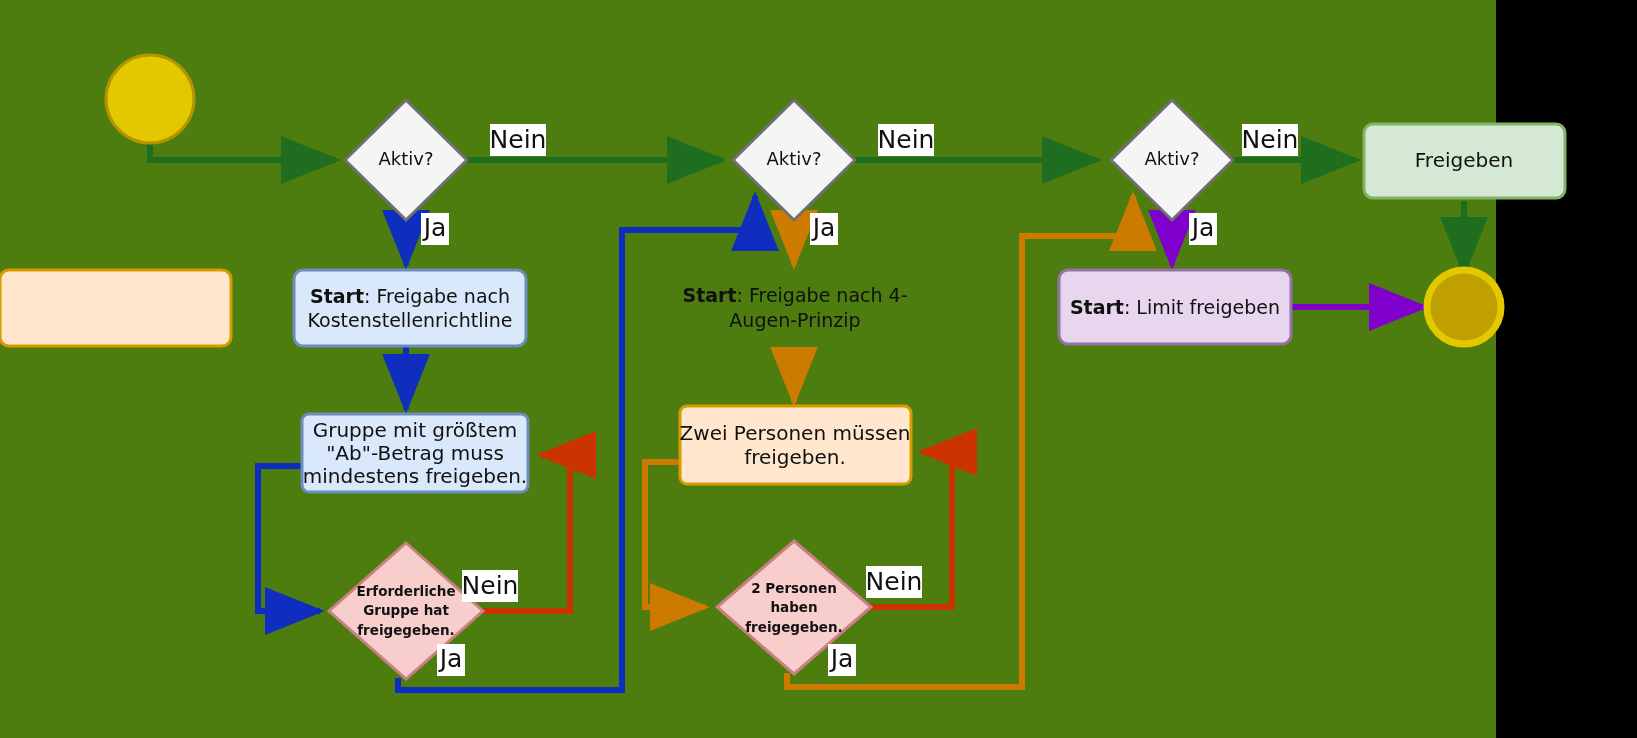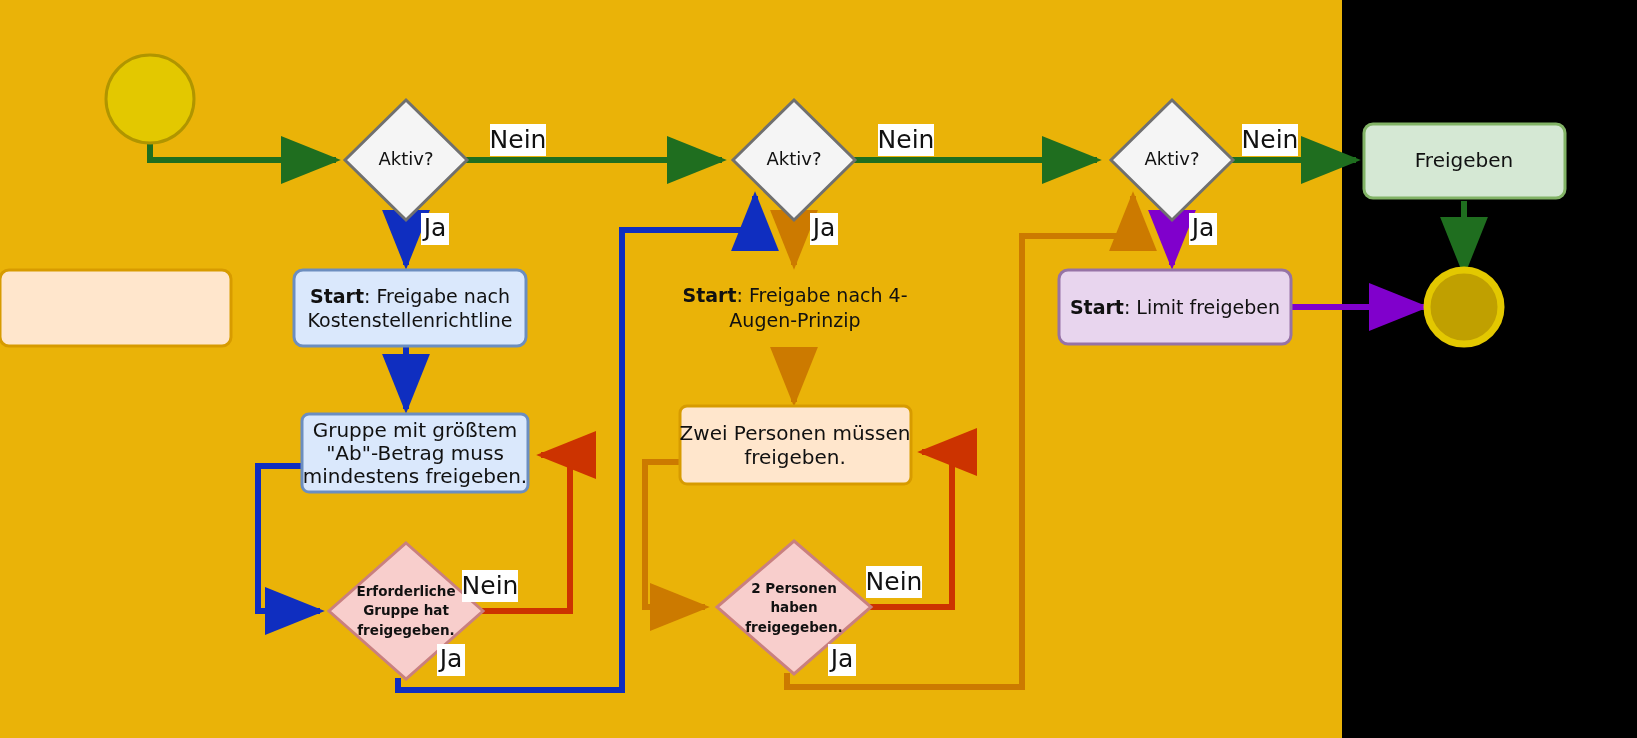--- a/index.html
+++ b/index.html
@@ -1,18 +1,18 @@
 <!DOCTYPE html>
 <html><head>
 <meta charset="utf-8">
 <style>
   html,body{margin:0;padding:0;background:#000;}
   body{width:1637px;height:738px;overflow:hidden;
        font-family:"DejaVu Sans","Liberation Sans",sans-serif;}
-  #stage{position:relative;width:1342px;height:738px;background:#eab308;}
+  #stage{position:relative;width:1496px;height:738px;background:#4d7c0f;}
   svg{display:block;}
   .nodeLabel{font-family:"DejaVu Sans","Liberation Sans",sans-serif;
              fill:#111111;text-anchor:middle;dominant-baseline:middle;}
   .edgeLabel{font-family:"DejaVu Sans","Liberation Sans",sans-serif;
              fill:#111111;font-size:25px;text-anchor:middle;dominant-baseline:middle;}
   .edgeLabelBg{fill:#ffffff;}
   .diaText{font-size:18px;}
   .diaSmall{font-size:13.5px;font-weight:bold;}
   .boxText{font-size:19px;}
   .boxTextBig{font-size:20px;}

